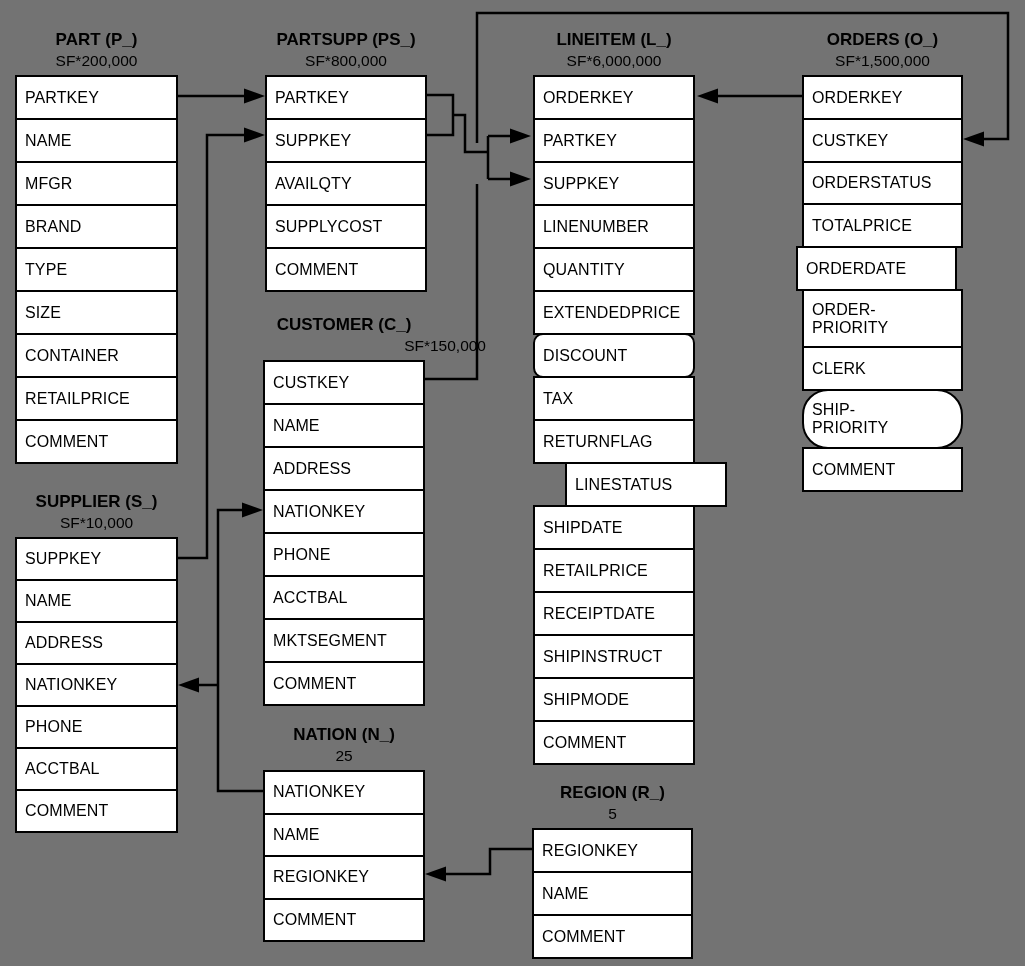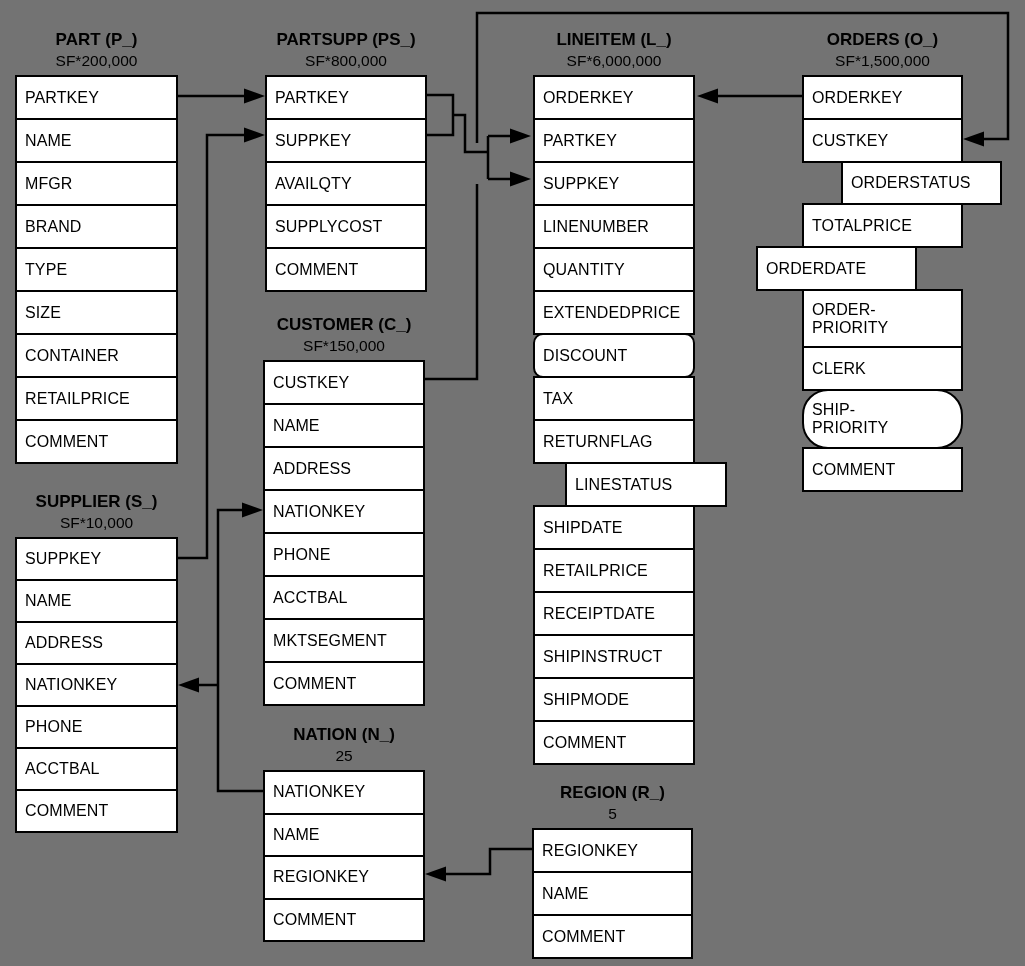--- a/index.html
+++ b/index.html
@@ -110,31 +110,31 @@
     <div class="field-row" style="left: 533px; top: 505px; width: 162px; height: 45px;">SHIPDATE</div>
     <div class="field-row" style="left: 533px; top: 548px; width: 162px; height: 45px;">RETAILPRICE</div>
     <div class="field-row" style="left: 533px; top: 591px; width: 162px; height: 45px;">RECEIPTDATE</div>
     <div class="field-row" style="left: 533px; top: 634px; width: 162px; height: 45px;">SHIPINSTRUCT</div>
     <div class="field-row" style="left: 533px; top: 677px; width: 162px; height: 45px;">SHIPMODE</div>
     <div class="field-row" style="left: 533px; top: 720px; width: 162px; height: 45px;">COMMENT</div>
     <div class="tbl-title" style="left: 732.5px; top: 30px;">ORDERS (O_)</div>
     <div class="tbl-card" style="left: 732.5px; top: 51px;">SF*1,500,000</div>
     <div class="field-row" style="left: 802px; top: 75px; width: 161px; height: 45px;">ORDERKEY</div>
     <div class="field-row" style="left: 802px; top: 118px; width: 161px; height: 45px;">CUSTKEY</div>
-    <div class="field-row" style="left: 802px; top: 161px; width: 161px; height: 44px; margin-left: 39px;">ORDERSTATUS</div>
+    <div class="field-row" style="left: 802px; top: 161px; width: 161px; height: 44px;">ORDERSTATUS</div>
     <div class="field-row" style="left: 802px; top: 203px; width: 161px; height: 45px;">TOTALPRICE</div>
-    <div class="field-row" style="left: 756px; top: 246px; width: 161px; height: 45px;">ORDERDATE</div>
+    <div class="field-row" style="left: 796px; top: 246px; width: 161px; height: 45px;">ORDERDATE</div>
     <div class="field-row" style="left: 802px; top: 289px; width: 161px; height: 59px;">ORDER-
 PRIORITY</div>
     <div class="field-row" style="left: 802px; top: 346px; width: 161px; height: 45px;">CLERK</div>
     <div class="field-row" style="left: 802px; top: 389px; width: 161px; height: 60px; border-radius: 26px;">SHIP-
 PRIORITY</div>
     <div class="field-row" style="left: 802px; top: 447px; width: 161px; height: 45px;">COMMENT</div>
     <div class="tbl-title" style="left: 194px; top: 315px;">CUSTOMER (C_)</div>
-    <div class="tbl-card" style="left: 194px; top: 336px;">SF*150,000</div>
+    <div class="tbl-card" style="left: 186px; top: 336px; text-align: right;">SF*150,000</div>
     <div class="field-row" style="left: 263px; top: 360px; width: 162px; height: 45px;">CUSTKEY</div>
     <div class="field-row" style="left: 263px; top: 403px; width: 162px; height: 45px;">NAME</div>
     <div class="field-row" style="left: 263px; top: 446px; width: 162px; height: 45px;">ADDRESS</div>
     <div class="field-row" style="left: 263px; top: 489px; width: 162px; height: 45px;">NATIONKEY</div>
     <div class="field-row" style="left: 263px; top: 532px; width: 162px; height: 45px;">PHONE</div>
     <div class="field-row" style="left: 263px; top: 575px; width: 162px; height: 45px;">ACCTBAL</div>
     <div class="field-row" style="left: 263px; top: 618px; width: 162px; height: 45px;">MKTSEGMENT</div>
     <div class="field-row" style="left: 263px; top: 661px; width: 162px; height: 45px;">COMMENT</div>
     <div class="tbl-title" style="left: -53.5px; top: 492px;">SUPPLIER (S_)</div>
     <div class="tbl-card" style="left: -53.5px; top: 513px;">SF*10,000</div>

